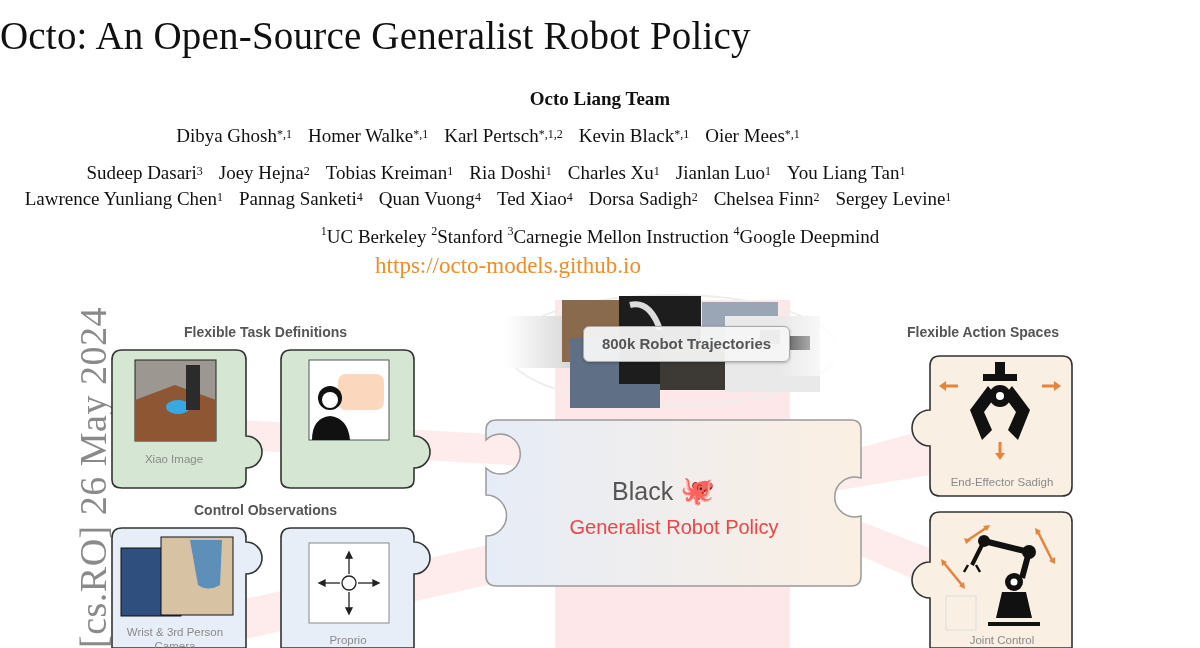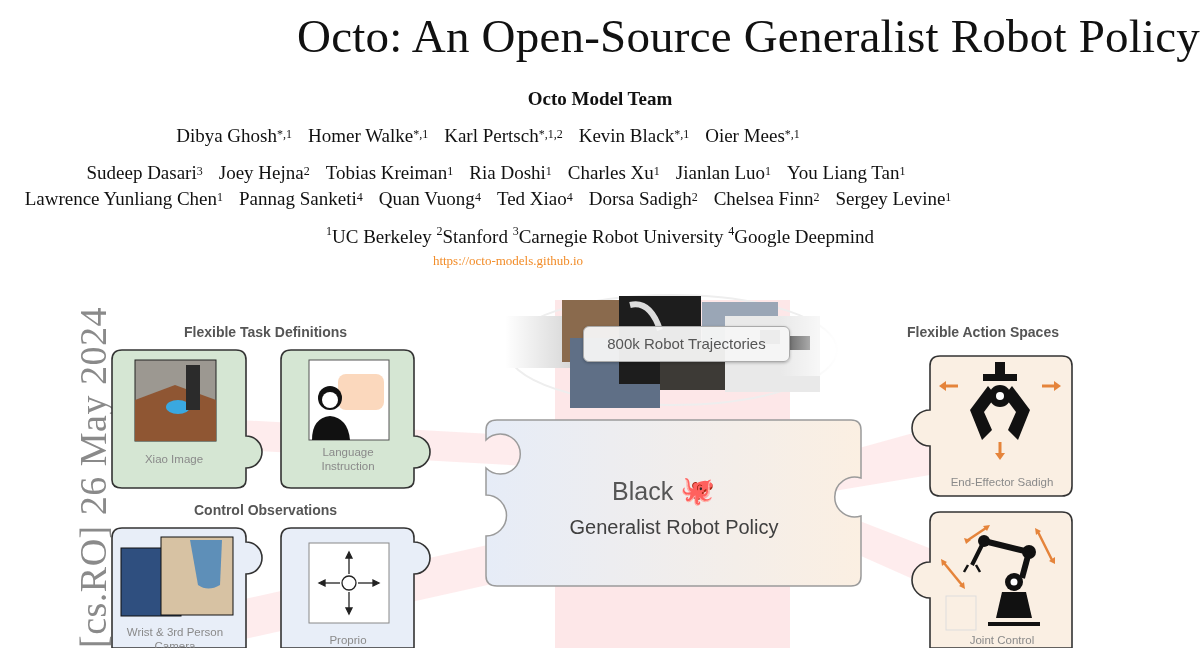--- a/index.html
+++ b/index.html
@@ -1,48 +1,48 @@
 <!DOCTYPE html>
 <html><head>
 <meta charset="utf-8">
 <style>
   html,body{margin:0;padding:0;background:#ffffff;}
   body{width:1200px;height:648px;overflow:hidden;position:relative;font-family:"Liberation Serif","DejaVu Serif",serif;color:#111;}
-  .title{position:absolute;left:0;top:8px;width:1200px;text-align:right;font-size:47px;line-height:56px;letter-spacing:0.2px;}
+  .title{position:absolute;left:0;top:8px;width:1200px;text-align:left;font-size:39px;line-height:56px;letter-spacing:0.2px;}
   .team{position:absolute;left:0;top:88px;width:1200px;text-align:center;font-size:19px;font-weight:bold;}
   .authors{position:absolute;left:0;width:976px;text-align:center;font-size:19px;line-height:26px;white-space:nowrap;}
   .authors .a{margin:0 8px;}
   .authors sup{font-size:12px;vertical-align:top;position:relative;top:-2px;}
   #row1{top:123px;}
   #row2{top:160px;margin-left:8px;}
   #row3{top:186px;}
   .aff{position:absolute;left:0;top:226px;width:1200px;text-align:center;font-size:19px;}
   .aff sup{font-size:12px;vertical-align:top;position:relative;top:-2px;}
-  .url{position:absolute;left:0;top:253px;width:1016px;text-align:center;font-size:13px;color:#f28c28;}
+  .url{position:absolute;left:0;top:253px;width:1016px;text-align:center;font-size:23px;color:#f28c28;}
   .arxiv{position:absolute;left:74px;top:648px;transform-origin:0 0;transform:rotate(-90deg);font-size:38px;color:#8a8a8a;white-space:nowrap;letter-spacing:0.5px;line-height:38px;}
   .figure{position:absolute;left:0;top:280px;width:1037px;height:368px;}
   .fig-svg{position:absolute;left:0;top:0;}
   .sec{position:absolute;font-family:"Liberation Sans","DejaVu Sans",sans-serif;font-weight:bold;font-size:14px;color:#555;white-space:nowrap;}
   .plabel{position:absolute;font-family:"Liberation Sans","DejaVu Sans",sans-serif;font-size:11.5px;color:#8a8a8a;text-align:center;line-height:14px;}
   .traj-badge{position:absolute;left:583px;top:326px;width:205px;height:34px;border-radius:6px;border:1px solid #aaa;background:rgba(245,245,245,0.95);
-     box-shadow:0 1px 3px rgba(0,0,0,0.25);font-family:"Liberation Sans","DejaVu Sans",sans-serif;font-weight:normal;font-size:15px;color:#555;text-align:center;line-height:34px;}
+     box-shadow:0 1px 3px rgba(0,0,0,0.25);font-family:"Liberation Sans","DejaVu Sans",sans-serif;font-weight:bold;font-size:15px;color:#555;text-align:center;line-height:34px;}
   .octo-name{position:absolute;left:612px;top:474px;font-family:"Liberation Sans","DejaVu Sans",sans-serif;font-size:25px;color:#555;}
-  .octo-sub{position:absolute;left:556px;top:516px;width:236px;text-align:center;font-family:"Liberation Sans","DejaVu Sans",sans-serif;font-size:20px;color:#404040;}
+  .octo-sub{position:absolute;left:556px;top:516px;width:236px;text-align:center;font-family:"Liberation Sans","DejaVu Sans",sans-serif;font-size:20px;color:#ef4444;}
 </style>
 </head>
 <body>
 
 <div class="title">Octo: An Open-Source Generalist Robot Policy</div>
-<div class="team">Octo Model Team</div>
+<div class="team">Octo Liang Team</div>
 
 <div class="authors" id="row1"><span class="a">Dibya Ghosh<sup>*,1</sup></span><span class="a">Homer Walke<sup>*,1</sup></span><span class="a">Karl Pertsch<sup>*,1,2</sup></span><span class="a">Kevin Black<sup>*,1</sup></span><span class="a">Oier Mees<sup>*,1</sup></span></div>
 <div class="authors" id="row2"><span class="a">Sudeep Dasari<sup>3</sup></span><span class="a">Joey Hejna<sup>2</sup></span><span class="a">Tobias Kreiman<sup>1</sup></span><span class="a">Ria Doshi<sup>1</sup></span><span class="a">Charles Xu<sup>1</sup></span><span class="a">Jianlan Luo<sup>1</sup></span><span class="a">You Liang Tan<sup>1</sup></span></div>
 <div class="authors" id="row3"><span class="a">Lawrence Yunliang Chen<sup>1</sup></span><span class="a">Pannag Sanketi<sup>4</sup></span><span class="a">Quan Vuong<sup>4</sup></span><span class="a">Ted Xiao<sup>4</sup></span><span class="a">Dorsa Sadigh<sup>2</sup></span><span class="a">Chelsea Finn<sup>2</sup></span><span class="a">Sergey Levine<sup>1</sup></span></div>
 
-<div class="aff" id="aff"><sup>1</sup><span>UC Berkeley </span><sup>2</sup><span>Stanford </span><sup>3</sup><span>Carnegie Robot University </span><sup>4</sup><span>Google Deepmind</span></div>
+<div class="aff" id="aff"><sup>1</sup><span>UC Berkeley </span><sup>2</sup><span>Stanford </span><sup>3</sup><span>Carnegie Mellon Instruction </span><sup>4</sup><span>Google Deepmind</span></div>
 <div class="url">https://octo-models.github.io</div>
 
 <div class="arxiv">[cs.RO]  26 May 2024</div>
 
 <div class="figure">
   <svg class="fig-svg" width="1200" height="368" viewBox="0 280 1200 368">
     <defs>
       <linearGradient id="centerGrad" x1="0" x2="1" y1="0" y2="0">
         <stop offset="0" stop-color="#e6ecf7"></stop>
         <stop offset="1" stop-color="#fbefe2"></stop>
@@ -176,24 +176,20 @@
       </g>
       <rect x="946" y="596" width="30" height="34" fill="none" stroke="#ddd" stroke-width="1"></rect>
     </g>
   </svg>
 
   <div class="sec" style="left:184px;top:44px;">Flexible Task Definitions</div>
   <div class="sec" style="left:194px;top:222px;">Control Observations</div>
   <div class="sec" style="left:907px;top:44px;">Flexible Action Spaces</div>
 
   <div class="plabel" style="left:114px;top:172px;width:120px;">Xiao Image</div>
-  <div class="plabel" style="left:283px;top:165px;width:130px;">
-    <div>Language</div>
-    <div>Instruction</div>
-  </div>
   <div class="plabel" style="left:112px;top:345px;width:126px;">
     <div>Wrist &amp; 3rd Person</div>
     <div>Camera</div>
   </div>
   <div class="plabel" style="left:283px;top:353px;width:130px;">Proprio</div>
   <div class="plabel" style="left:932px;top:195px;width:140px;">End-Effector Sadigh</div>
   <div class="plabel" style="left:932px;top:353px;width:140px;">Joint Control</div>
 </div>
 
 <div class="traj-badge">800k Robot Trajectories</div>

